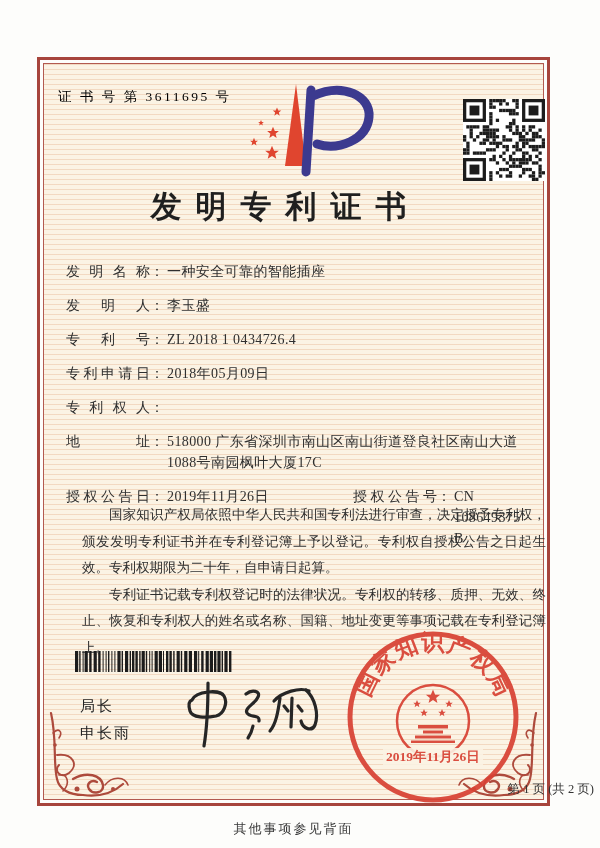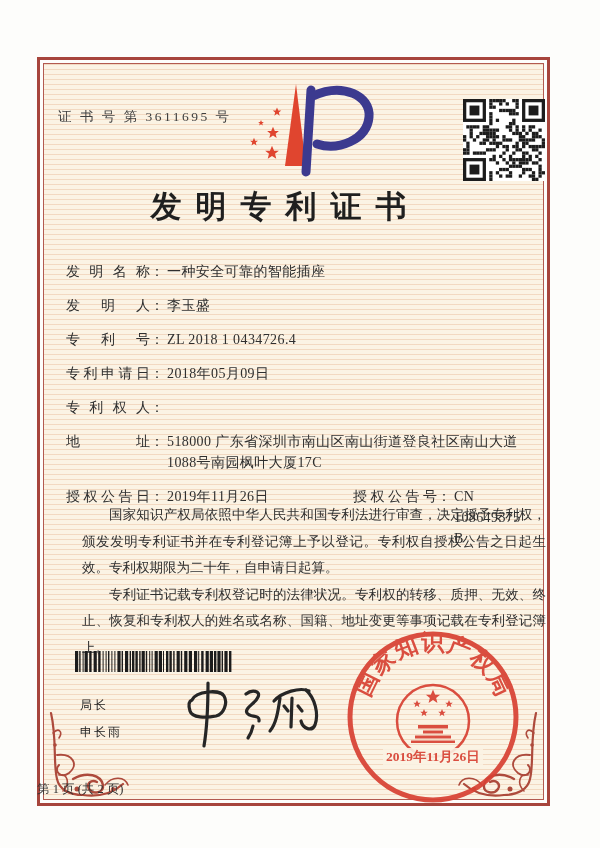--- a/index.html
+++ b/index.html
@@ -9,43 +9,43 @@
   }
   
   .frame{position:absolute;left:37px;top:57px;width:513px;height:749px;
     border:3px solid #a7453c;box-sizing:border-box;}
   .frame-inner{position:absolute;inset:3px;border:1px solid #b25a50;
     background-color:#fbf3e4;
     background-image:repeating-linear-gradient(180deg,
       rgba(228,174,136,.38) 0px, rgba(228,174,136,.38) 1px,
       rgba(252,244,229,0) 1px, rgba(252,244,229,0) 5px);}
   .abs{position:absolute;}
-  #cert-no{left:58px;top:108px;font-size:13.5px;letter-spacing:2.5px;color:#404040;z-index:4;}
+  #cert-no{left:58px;top:88px;font-size:13.5px;letter-spacing:2.5px;color:#000000;z-index:4;}
   #logo{left:228px;top:80px;width:150px;height:104px;z-index:4;}
   #qr{left:463px;top:99px;width:82px;height:82px;z-index:4;}
   #title{left:37px;top:186px;width:483px;text-align:center;font-size:31px;font-weight:bold;
     letter-spacing:14px;text-indent:14px;color:#1f1f1f;z-index:4;}
   #fields{left:66px;top:261px;width:468px;font-size:14px;z-index:4;}
   .frow{display:flex;margin-bottom:13px;line-height:21px;}
   .flabel{flex:0 0 84px;text-align:justify;text-align-last:justify;}
   .fcolon{flex:0 0 17px;}
   .fvalue{flex:1;letter-spacing:.4px;}
   .fvalue-inline{flex:0 0 160px;letter-spacing:.4px;}
   .flabel2{flex:0 0 84px;margin-left:26px;text-align:justify;text-align-last:justify;}
   #paragraphs{left:82px;top:502px;width:464px;font-size:13.5px;line-height:26.5px;
     text-align:justify;z-index:4;}
   #paragraphs p{margin:0;text-indent:2em;}
   #barcode{left:75px;top:651px;width:160px;height:21px;z-index:4;}
-  #director{left:80px;top:692px;font-size:12px;line-height:27px;letter-spacing:2px;z-index:4;
+  #director{left:80px;top:692px;font-size:15px;line-height:27px;letter-spacing:2px;z-index:4;
     font-family:"Liberation Sans","DejaVu Sans",sans-serif;color:#222;}
   #signature{left:168px;top:670px;width:155px;height:88px;z-index:4;}
   #seal{left:345px;top:629px;width:176px;height:176px;z-index:6;opacity:.93;}
   #orn-left{left:43px;top:705px;width:92px;height:94px;z-index:2;}
   #orn-right{left:452px;top:705px;width:92px;height:94px;z-index:2;transform:scaleX(-1);}
-  #page-info{left:37px;top:781px;width:557px;text-align:left;font-size:12.5px;z-index:4;color:#333;border-radius:7px;}
+  #page-info{left:37px;top:781px;width:557px;text-align:right;font-size:12.5px;z-index:4;color:#333;border-radius:7px;}
   #back-note{left:37px;top:820px;width:513px;text-align:center;font-size:13px;z-index:4;
     letter-spacing:2px;color:#3a3a3a;}
 </style>
 </head>
 <body>
 
 <div class="sheet">
 
   <div class="frame">
     <div class="frame-inner"></div>
@@ -440,14 +440,15 @@
       <path d="M10 28 C 16 22 20 27 16 33" stroke-width="1.6"></path>
     </g>
     <g fill="#ad4a3c">
       <circle cx="34" cy="84" r="2.5"></circle>
       <circle cx="70" cy="84" r="2"></circle>
       <circle cx="12" cy="40" r="1.8"></circle>
     </g>
   </svg>
 
   <div class="abs" id="page-info">第 1 页 (共 2 页)</div>
+  <div class="abs" id="back-note">其他事项参见背面</div>
 
 </div>
 
 </body></html>

